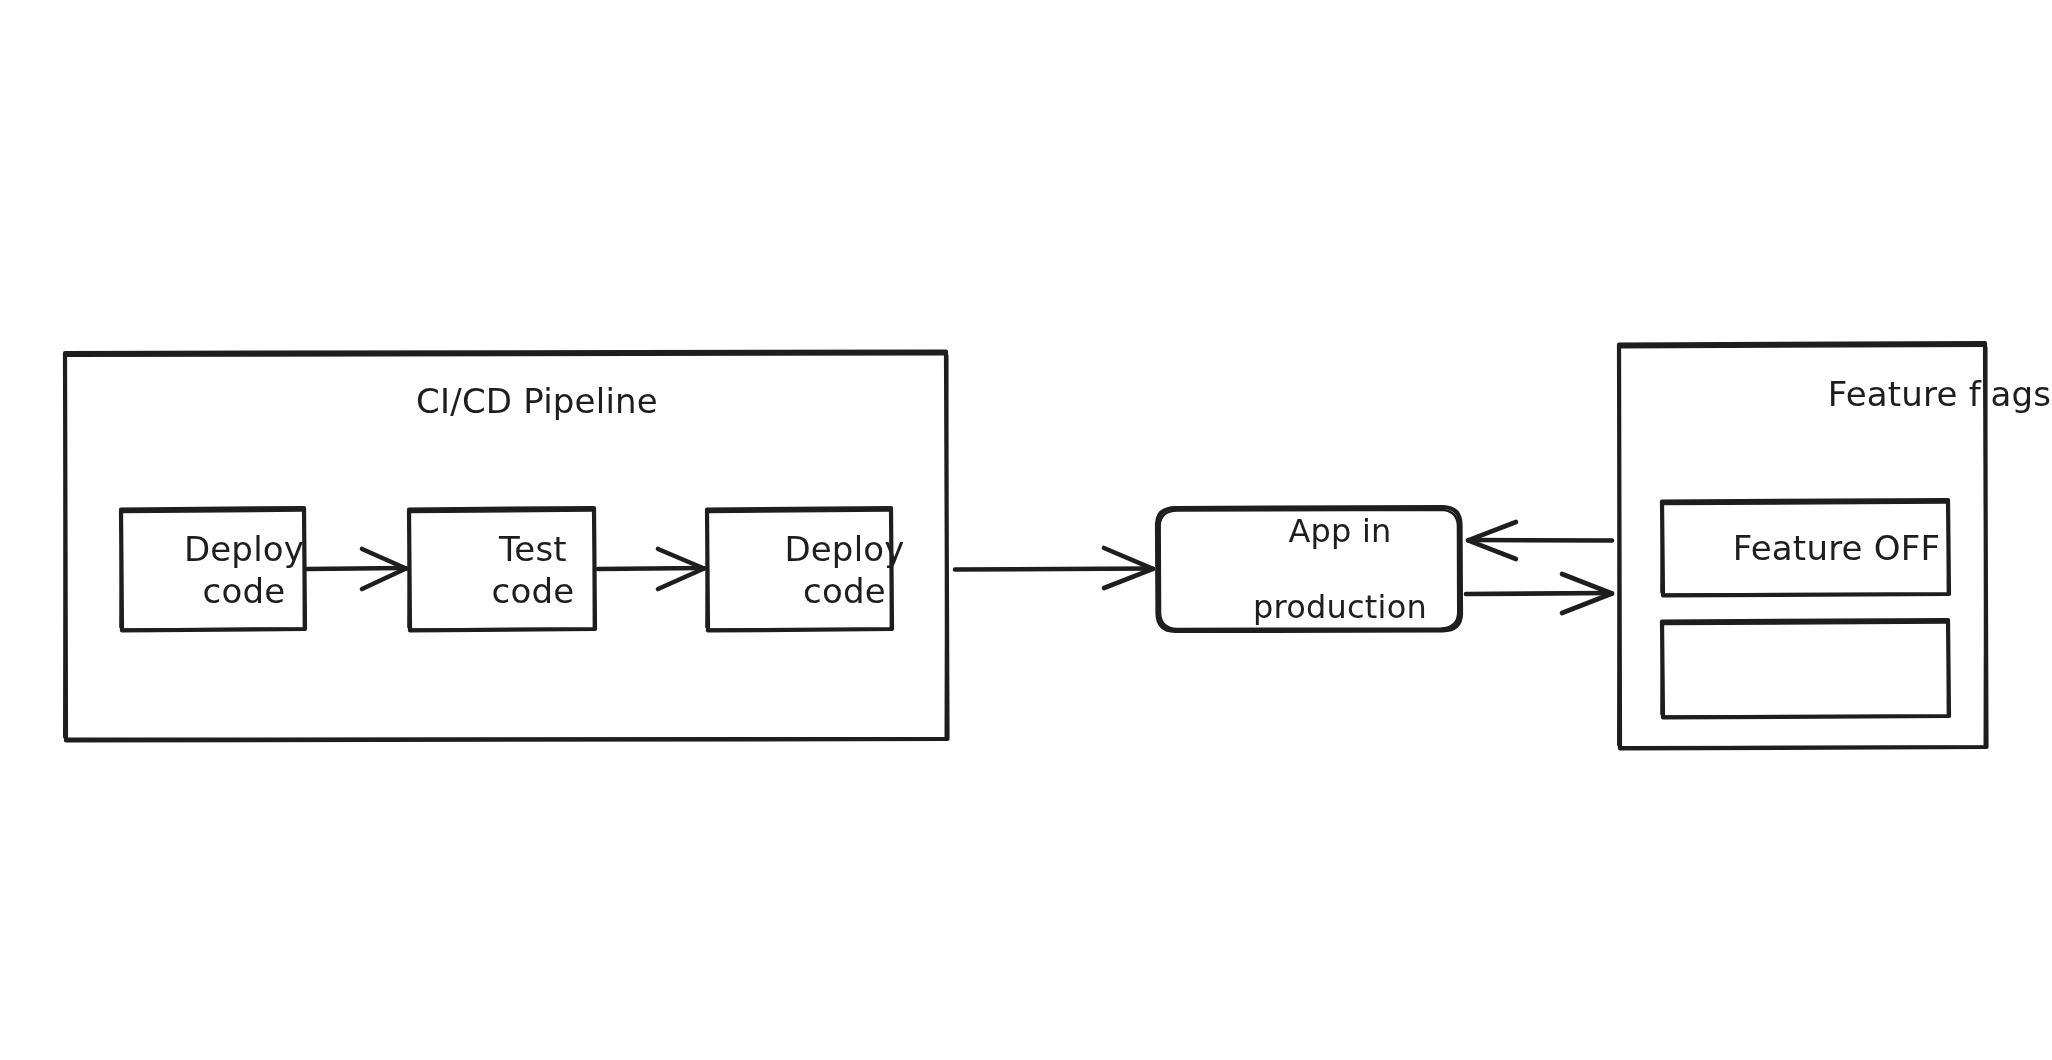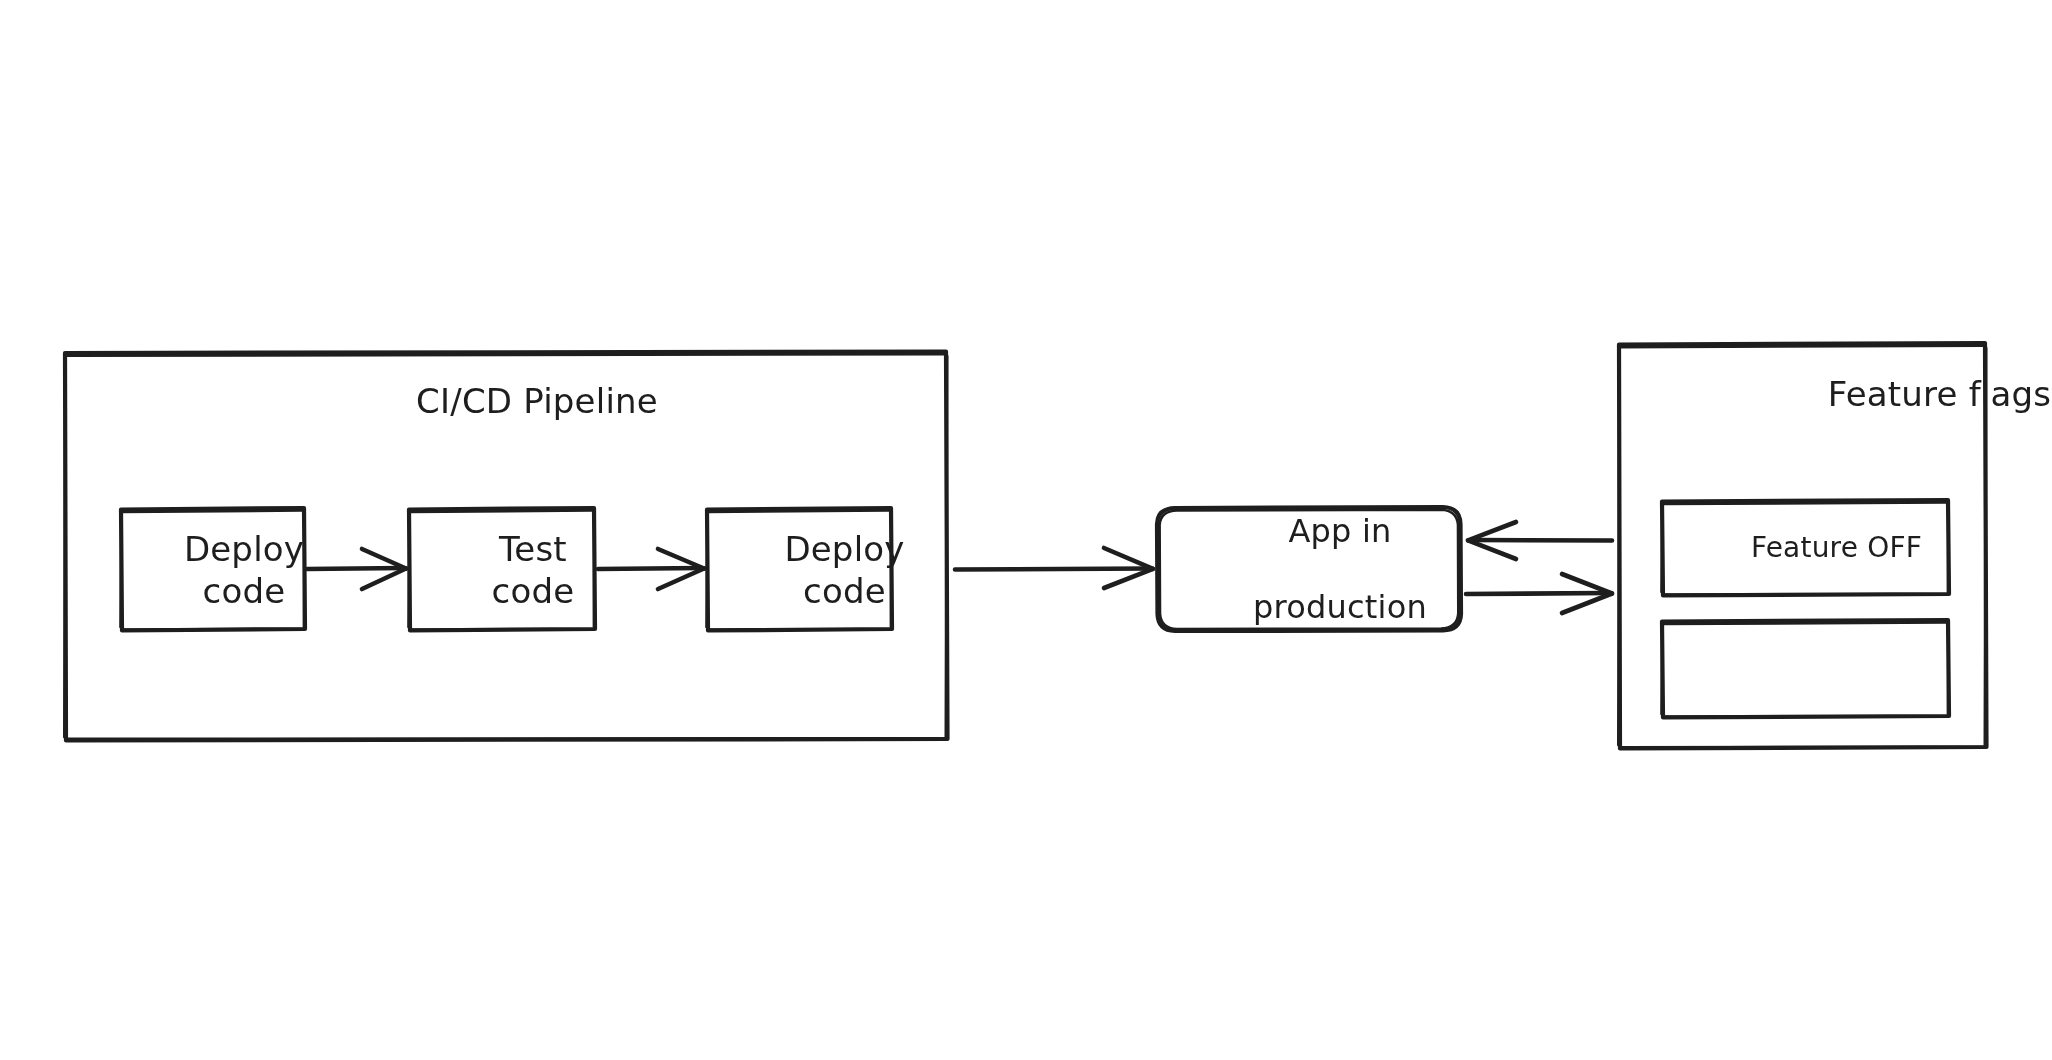--- a/index.html
+++ b/index.html
@@ -35,21 +35,21 @@
     letter-spacing: 0.2px;
     user-select: none;
     padding-left: 31px;
   }
   .node-text .line { display: block; white-space: pre; }
 
   
   .t-group-title { font-size: 34px; line-height: 40px; }
   .t-step        { font-size: 34px; line-height: 42px; }
   .t-app         { font-size: 32px; line-height: 40px; }
-  .t-flag        { font-size: 28px; line-height: 40px; }
+  .t-flag        { font-size: 34px; line-height: 40px; }
 
   
   .hit {
     position: absolute;
     background: transparent;
   }
 </style>
 </head>
 <body>
 

